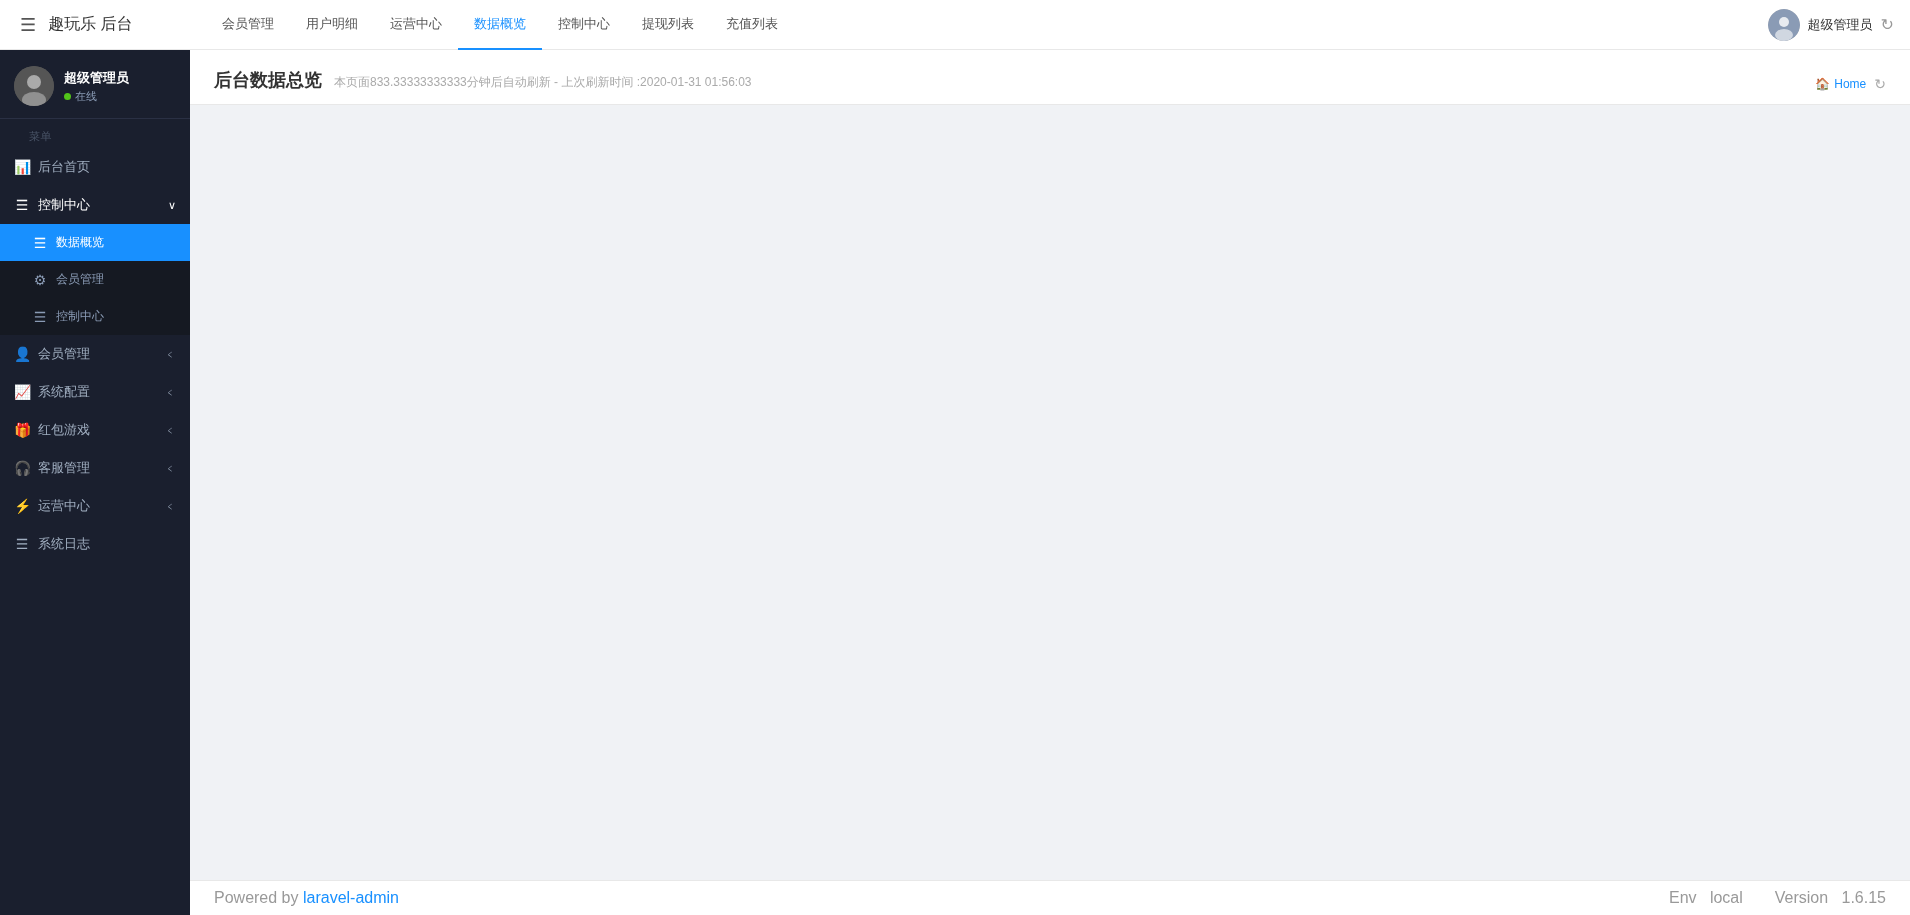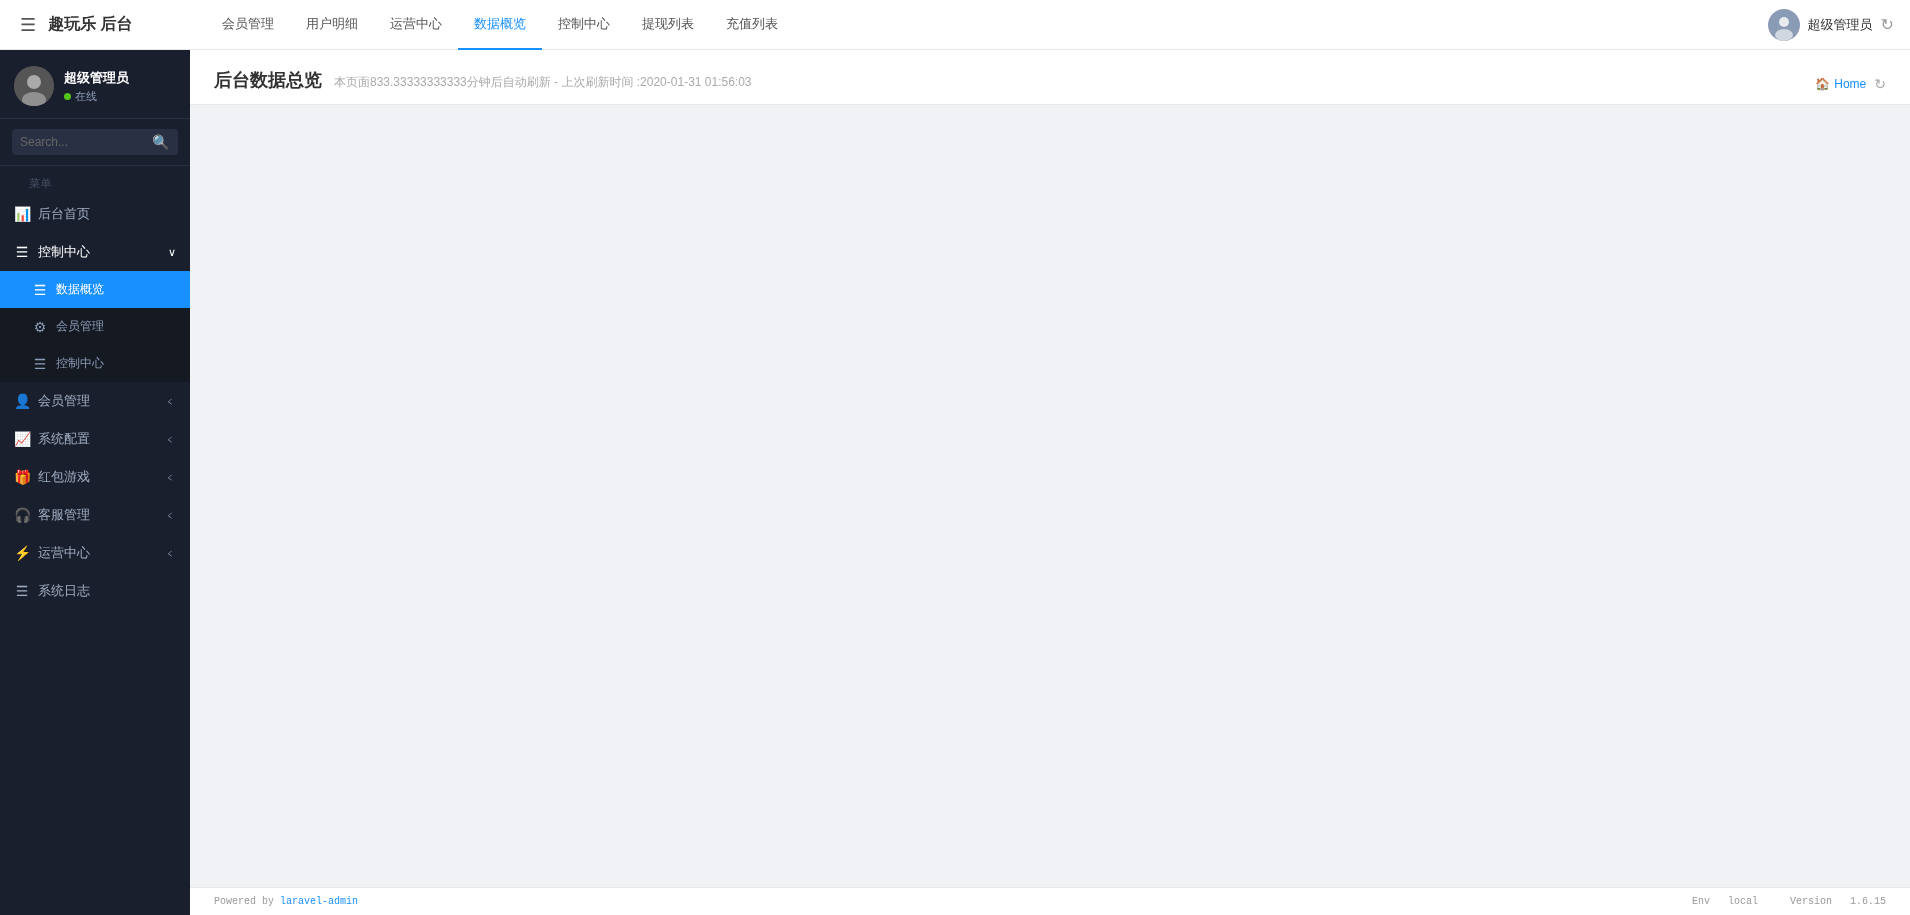--- a/index.html
+++ b/index.html
@@ -15,21 +15,21 @@
       flex-shrink: 0;
       position: relative;
       z-index: 100;
     }
     .top-nav-left {
       display: flex; align-items: center; gap: 8px;
       width: 190px;
       flex-shrink: 0;
     }
     .brand-title {
-      font-size: 16px; font-weight: bold; color: #333; text-align: right;
+      font-size: 16px; font-weight: normal; color: #333; text-align: right;
     }
     .hamburger-btn {
       cursor: pointer; font-size: 18px; color: #555; padding: 4px; border: none; background: none;
     }
     .top-nav-links {
       display: flex; align-items: center; gap: 0; flex: 1;
     }
     .top-nav-link {
       padding: 0 16px; height: 50px; display: flex; align-items: center; cursor: pointer; color: #555; font-size: 13px; border-bottom: 2px solid transparent; transition: color 0.2s;
       text-decoration: none;
@@ -127,21 +127,21 @@
     .home-icon { font-size: 12px; }
 
     .page-body {
       flex: 1; overflow: auto; padding: 20px 24px; background: #f0f2f5;
     }
 
     
     .footer {
       background: #fff; border-top: 1px solid #e8e8e8;
       padding: 8px 24px; display: flex; align-items: center; justify-content: space-between;
-      font-size: 10px; color: #999; flex-shrink: 0; font-family: Liberation Mono, monospace;
+      font-size: 16px; color: #999; flex-shrink: 0;
     }
     .footer a { color: #1890ff; text-decoration: none; }
     .footer-right { display: flex; gap: 32px; }
 
     
     .sidebar::-webkit-scrollbar { width: 4px; }
     .sidebar::-webkit-scrollbar-thumb { background: #2a3044; border-radius: 2px; }
   </style>
 </head>
 <body>
@@ -188,26 +188,20 @@
       </div>
       <div class="sidebar-user-info">
         <span class="sidebar-username">超级管理员</span>
         <div class="sidebar-status">
           <span class="status-dot"></span>
           <span>在线</span>
         </div>
       </div>
     </div>
 
-    <div class="sidebar-search">
-      <div class="search-input-wrap">
-        <input type="text" placeholder="Search..." style="">
-        <button class="search-icon-btn">🔍</button>
-      </div>
-    </div>
 
     <div class="sidebar-section-label">菜单</div>
 
     <div class="sidebar-item">
       <span class="sidebar-item-icon">📊</span>
       <span class="sidebar-item-label">后台首页</span>
     </div>
 
     <div class="sidebar-item parent-active">
       <span class="sidebar-item-icon">☰</span>

